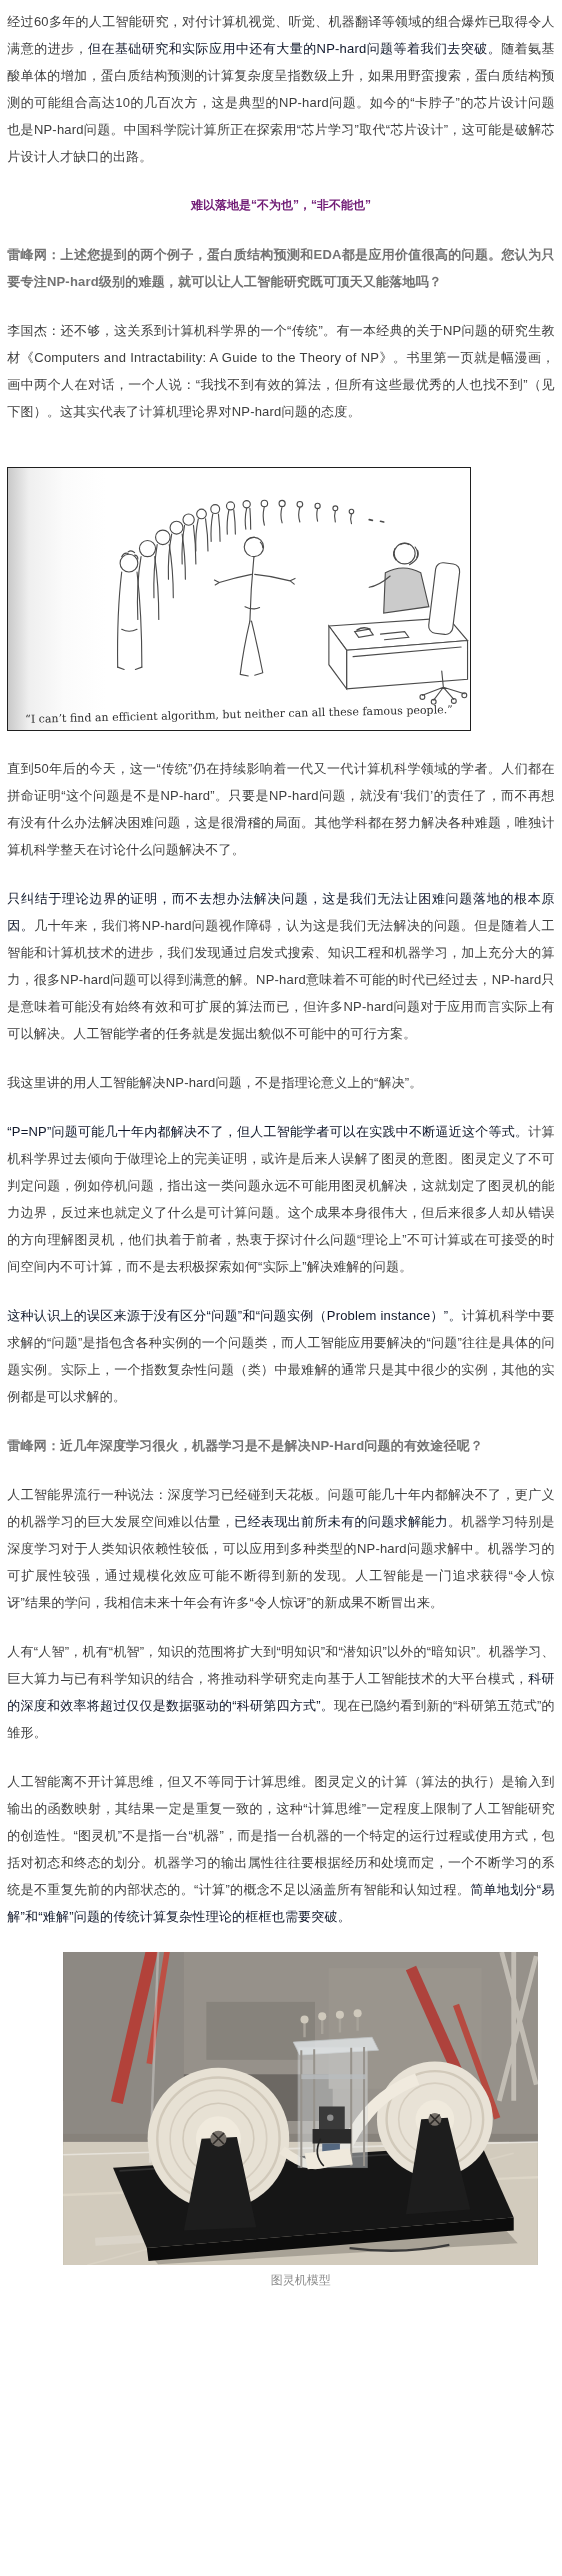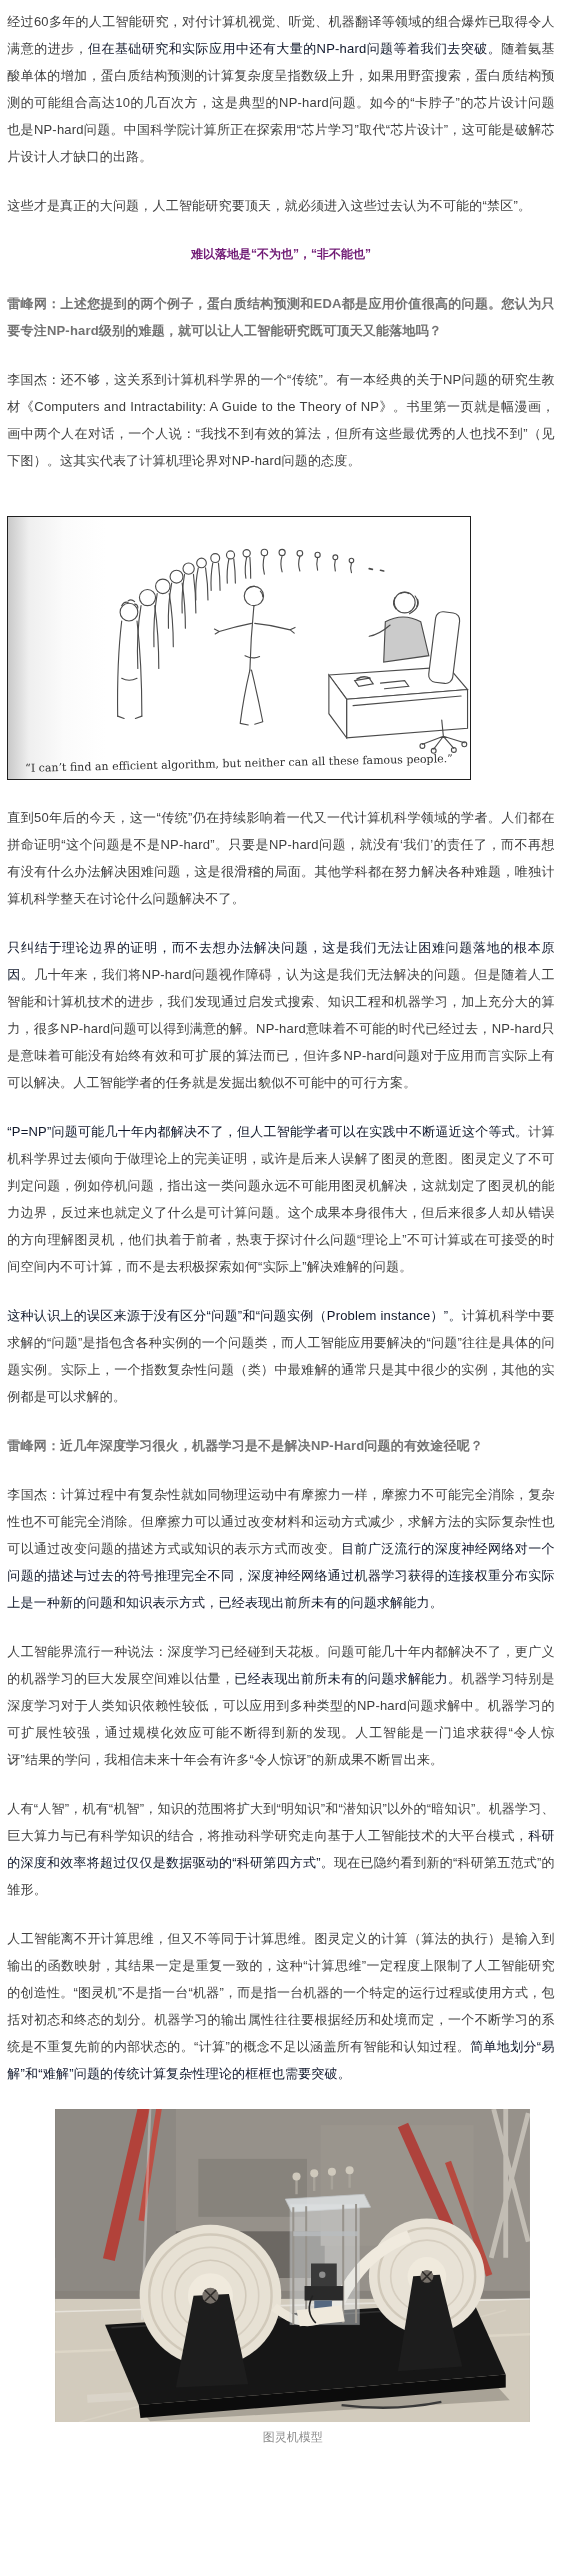--- a/index.html
+++ b/index.html
@@ -9,33 +9,32 @@
   p.q{font-weight:700;color:#737373;}
   .seg-r{color:#0f172a;}
   .seg-b{font-weight:400;}
   h2.section{color:#701a75;font-size:12px;line-height:19.3px;font-weight:700;text-align:center;margin:26px 0;}
   figure{padding:0;}
   figure.cartoon-fig{margin:42px 0 24px 0;width:462px;height:262px;border:0.8px solid #1f1f1f;position:relative;
     background:linear-gradient(90deg,#c9c9c9 0px,#efefef 21px,#fbfbfb 56px,#ffffff 97px);}
   figure.cartoon-fig svg{display:block;width:462px;height:262px;}
   .cartoon-caption{position:absolute;left:0;right:0;bottom:9.7px;text-align:center;
     font-family:"DejaVu Serif","Liberation Serif",serif;font-size:11px;color:#2e2e2e;transform:rotate(-1.3deg);}
-  figure.photo-fig{margin:0;width:475px;padding-left:48px;}
+  figure.photo-fig{margin:8px;width:475px;padding-left:48px;}
   figure.photo-fig svg{display:block;width:475px;height:313px;}
   figcaption.photo-cap{text-align:center;color:#8e8e8e;font-size:12px;line-height:17px;margin-top:6.4px;
     font-family:"Liberation Sans","DejaVu Sans",sans-serif;}
 </style>
 </head>
 <body>
 
 <article class="article">
 
   <p class="para"><span>经过60多年的人工智能研究，对付计算机视觉、听觉、机器翻译等领域的组合爆炸已取得令人满意的进步，</span><span class="seg-r">但在基础研究和实际应用中还有大量的NP-hard问题等着我们去突破。</span><span>随着氨基酸单体的增加，蛋白质结构预测的计算复杂度呈指数级上升，如果用野蛮搜索，蛋白质结构预测的可能组合高达10的几百次方，这是典型的NP-hard问题。如今的“卡脖子”的芯片设计问题也是NP-hard问题。中国科学院计算所正在探索用“芯片学习”取代“芯片设计”，这可能是破解芯片设计人才缺口的出路。</span></p>
 
-  <p class="para"><span>这些才是真正的大问题，人工智能研究要顶天，就必须进入这些过去认为不可能的“禁区”。</span></p>
 
   <h2 class="section">难以落地是“不为也”，“非不能也”</h2>
 
   <p class="para q"><span>雷峰网：上述您提到的两个例子，蛋白质结构预测和EDA都是应用价值很高的问题。您认为只要专注NP-hard级别的难题，就可以让人工智能研究既可顶天又能落地吗？</span></p>
 
   <p class="para"><span>李国杰：还不够，这关系到计算机科学界的一个“传统”。有一本经典的关于NP问题的研究生教材</span><span class="seg-b">《Computers and Intractability: A Guide to the Theory of NP》</span><span>。书里第一页就是幅漫画，画中两个人在对话，一个人说：“我找不到有效的算法，但所有这些最优秀的人也找不到”（见下图）。这其实代表了计算机理论界对NP-hard问题的态度。</span></p>
 
   <figure class="cartoon-fig">
     <svg viewBox="0 0 573 325">
       <g stroke="#4b4b4b" stroke-width="1.4" fill="none" stroke-linecap="round">
@@ -118,29 +117,29 @@
         </g>
       </g>
     </svg>
     <div class="cartoon-caption">“I can’t find an efficient algorithm, but neither can all these famous people.”</div>
   </figure>
 
   <p class="para"><span>直到50年后的今天，这一“传统”仍在持续影响着一代又一代计算机科学领域的学者。人们都在拼命证明</span><span class="seg-b">“这个问题是不是NP-hard”</span><span>。只要是NP-hard问题，就没有‘我们’的责任了，而不再想有没有什么办法解决困难问题，这是很滑稽的局面。其他学科都在努力解决各种难题，唯独计算机科学整天在</span><span class="seg-b">讨论什么问题解决不了。</span></p>
 
   <p class="para"><span class="seg-r">只纠结于理论边界的证明，而不去想办法解决问题，这是我们无法让困难问题落地的根本原因。</span><span>几十年来，我们将NP-hard问题视作障碍，认为这是我们无法解决的问题。但是随着人工智能和计算机技术的进步，我们发现通过启发式搜索、知识工程和机器学习，加上充分大的算力，很多NP-hard问题可以得到满意的解。NP-hard意味着不可能的时代已经过去，NP-hard只是意味着可能没有始终有效和可扩展的算法而已，但许多NP-hard问题对于应用而言实际上有可以解决。人工智能学者的任务就是发掘出貌似不可能中的可行方案。</span></p>
 
+  <p class="para"><span>我这里讲的用人工智能解决NP-hard问题，不是指理论意义上的“解决”。</span></p>
 
   <p class="para"><span class="seg-r">“P=NP”问题可能几十年内都解决不了，但人工智能学者可以在实践中不断逼近这个等式。</span><span>计算机科学界过去倾向于做理论上的完美证明，或许是后来人误解了图灵的意图。图灵定义了不可判定问题，例如停机问题，指出这一类问题永远不可能用图灵机解决，这就划定了图灵机的能力边界，反过来也就定义了什么是可计算问题。这个成果本身很伟大，但后来很多人却从错误的方向理解图灵机，他们执着于前者，热衷于探讨什么问题“理论上”不可计算或在可接受的时间空间内不可计算，而不是去积极探索如何“实际上”解决难解的问题。</span></p>
 
   <p class="para"><span class="seg-r">这种认识上的误区来源于没有区分“问题”和“问题实例（Problem instance）”。</span><span>计算机科学中要求解的“问题”是指包含各种实例的一个问题类，而人工智能应用要解决的“问题”往往是具体的问题实例。实际上，一个指数复杂性问题（类）中最难解的通常只是其中很少的实例，其他的实例都是可以求解的。</span></p>
 
 
   <p class="para q"><span>雷峰网：近几年深度学习很火，机器学习是不是解决NP-Hard问题的有效途径呢？</span></p>
 
-  <p class="para"><span>李国杰：计算过程中有复杂性就如同物理运动中有摩擦力一样，摩擦力不可能完全消除，复杂性也不可能完全消除。但摩擦力可以通过改变材料和运动方式减少，求解方法的实际复杂性也可以通过改变问题的描述方式或知识的表示方式而改变。</span><span class="seg-r">目前广泛流行的深度神经网络对一个问题的描述与过去的符号推理完全不同，深度神经网络通过机器学习获得的连接权重分布实际上是一种新的问题和知识表示方式，已经表现出前所未有的问题求解能力。</span></p>
 
   <p class="para"><span>人工智能界流行一种说法：深度学习已经碰到天花板。问题可能几十年内都解决不了，更广义的机器学习的巨大发展空间难以估量，</span><span class="seg-r">已经表现出前所未有的问题求解能力。</span><span>机器学习特别是深度学习对于人类知识依赖性较低，可以应用到多种类型的NP-hard问题求解中。机器学习的可扩展性较强，通过规模化效应可能不断得到新的发现。人工智能是一门追求获得“令人惊讶”结果的学问，我相信未来十年会有许多“令人惊讶”的新成果不断冒出来。</span></p>
 
   <p class="para"><span>人有“人智”，机有“机智”，知识的范围将扩大到“明知识”和“潜知识”以外的“暗知识”。机器学习、巨大算力与已有科学知识的结合，将推动科学研究走向基于人工智能技术的大平台模式，</span><span class="seg-r">科研的深度和效率将超过仅仅是数据驱动的“科研第四方式”。</span><span>现在已隐约看到新的“科研第五范式”的雏形。</span></p>
 
   <p class="para"><span class="seg-b">人工智能离不开计算思维，但又不等同于计算思维。</span><span>图灵定义的计算（算法的执行）是输入到输出的函数映射，其结果一定是重复一致的，这种“计算思维”一定程度上限制了人工智能研究的创造性。“图灵机”不是指一台“机器”，而是指一台机器的一个特定的运行过程或使用方式，包括对初态和终态的划分。机器学习的输出属性往往要根据经历和处境而定，一个不断学习的系统是不重复先前的内部状态的。“计算”的概念不足以涵盖所有智能和认知过程。</span><span class="seg-r">简单地划分“易解”和“难解”问题的传统计算复杂性理论的框框也需要突破。</span></p>
 
   <figure class="photo-fig">
     <svg viewBox="0 0 590 389">
 

